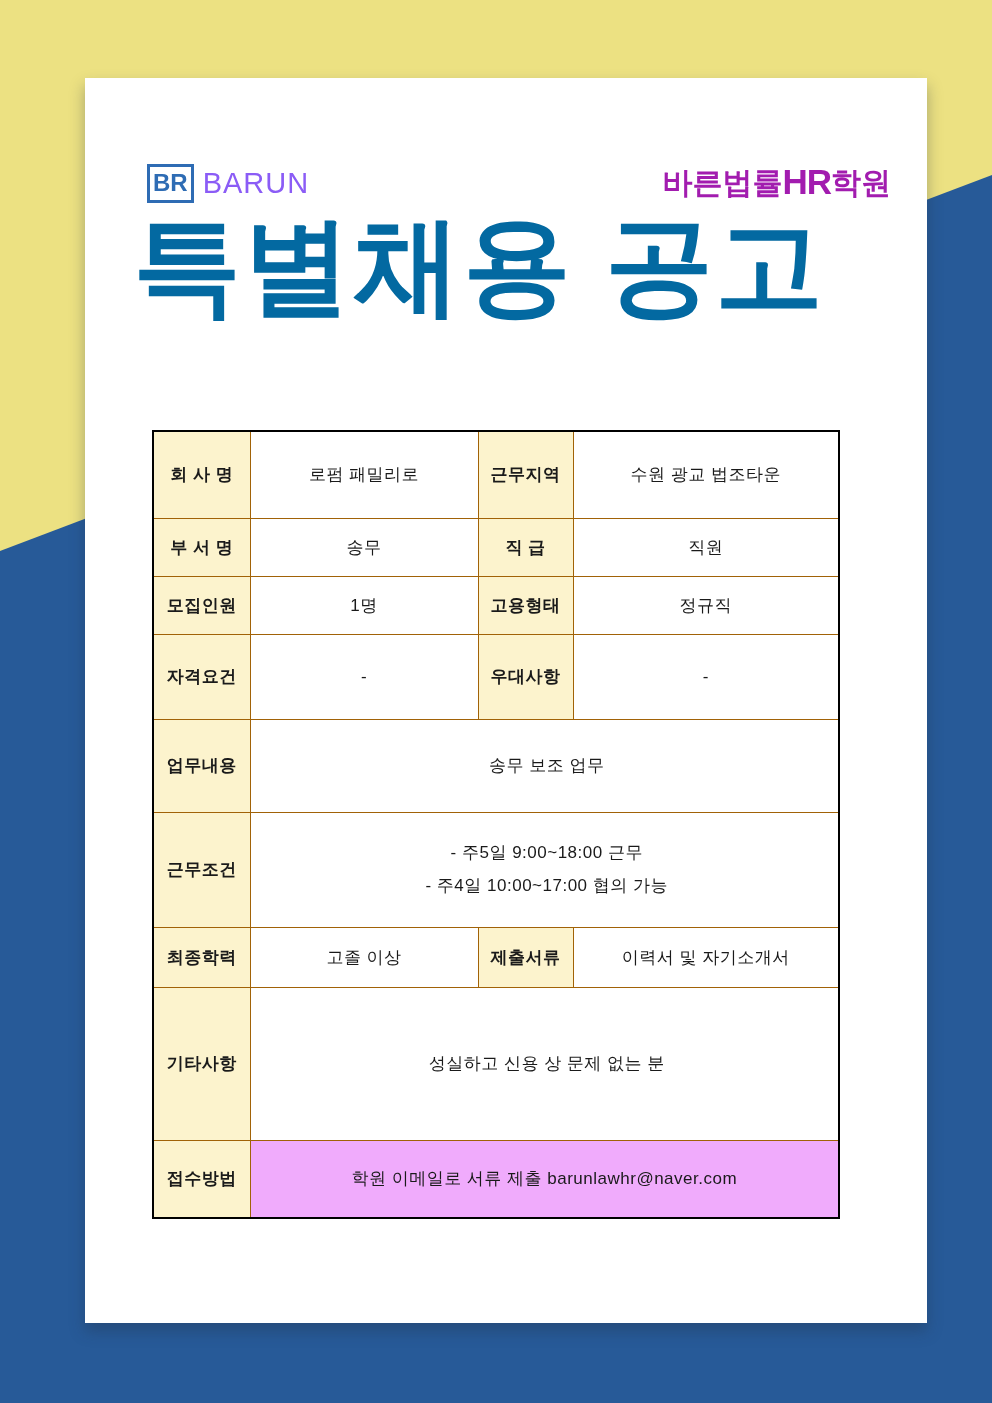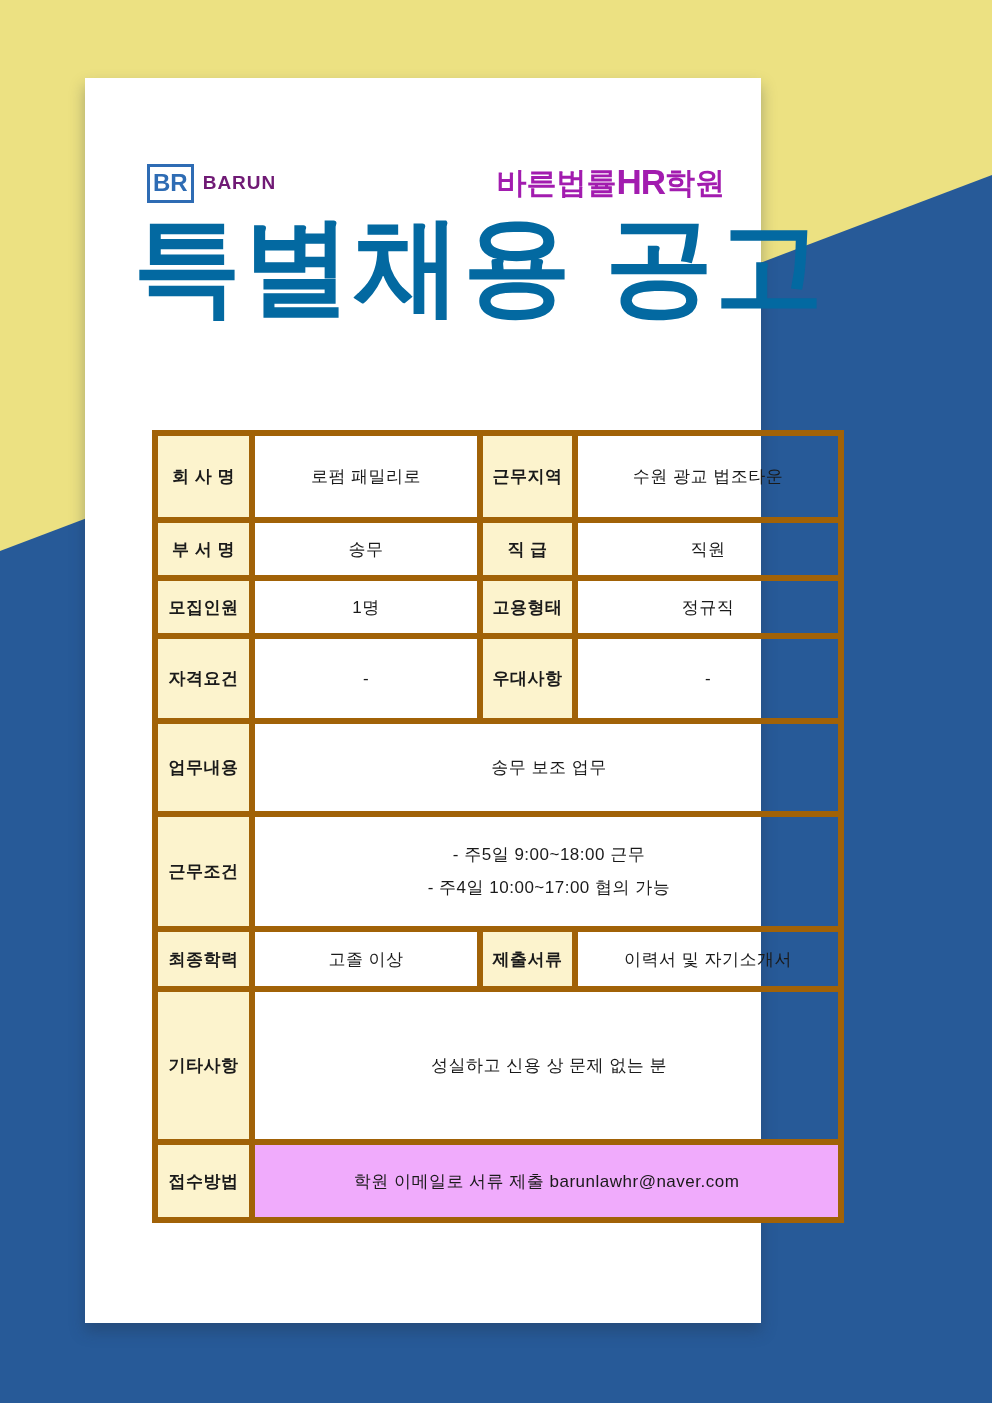--- a/index.html
+++ b/index.html
@@ -14,44 +14,44 @@
     overflow:hidden;
   }
   .bg-blue{
     position:absolute;inset:0;
     background:#275A98;
     clip-path:polygon(0 551px,100% 175px,100% 100%,0 100%);
   }
   .card{
     position:absolute;
     left:85px;top:78px;
-    width:676px;height:1245px;
+    width:842px;height:1245px;
     background:#FFFFFF;
     box-shadow:0 8px 14px rgba(35,48,68,0.35);
   }
   .logo-row{
     position:absolute;
     left:62px;right:36px;top:84px;
     display:flex;justify-content:space-between;align-items:center;
   }
   .logo-left{display:flex;align-items:center;gap:9px;}
   .br-mark{
     display:inline-block;
     border:3px solid #2E6CB4;
     color:#2E6CB4;
     font-weight:bold;
     font-size:24px;
     line-height:1;
     padding:4px 3px 5px 3px;
     letter-spacing:0px;
   }
   .logo-text{
-    color:#701a75;
-    font-weight:bold;
-    font-size:19px;
+    color:#8b5cf6;
+    font-weight:normal;
+    font-size:29px;
     letter-spacing:1px;
   }
   .logo-right{
     color:#a21caf;
     font-weight:bold;
     font-size:30px;
     letter-spacing:0px;
     white-space:nowrap;
   }
   .logo-right .hr{
@@ -74,21 +74,21 @@
     position:absolute;
     left:67px;top:352px;
     width:686px;
     border-collapse:collapse;
     border:2px solid #000;
     table-layout:fixed;
     font-size:17px;
     color:#1A1A1A;
   }
   table.job td{
-    border:6px solid #a16207;
+    border:1px solid #a16207;
     text-align:center;
     vertical-align:middle;
     padding:4px 8px;
     letter-spacing:0.5px;
   }
   table.job td.lbl{
     background:#FCF3CD;
     font-weight:bold;
   }
   table.job td.left{

